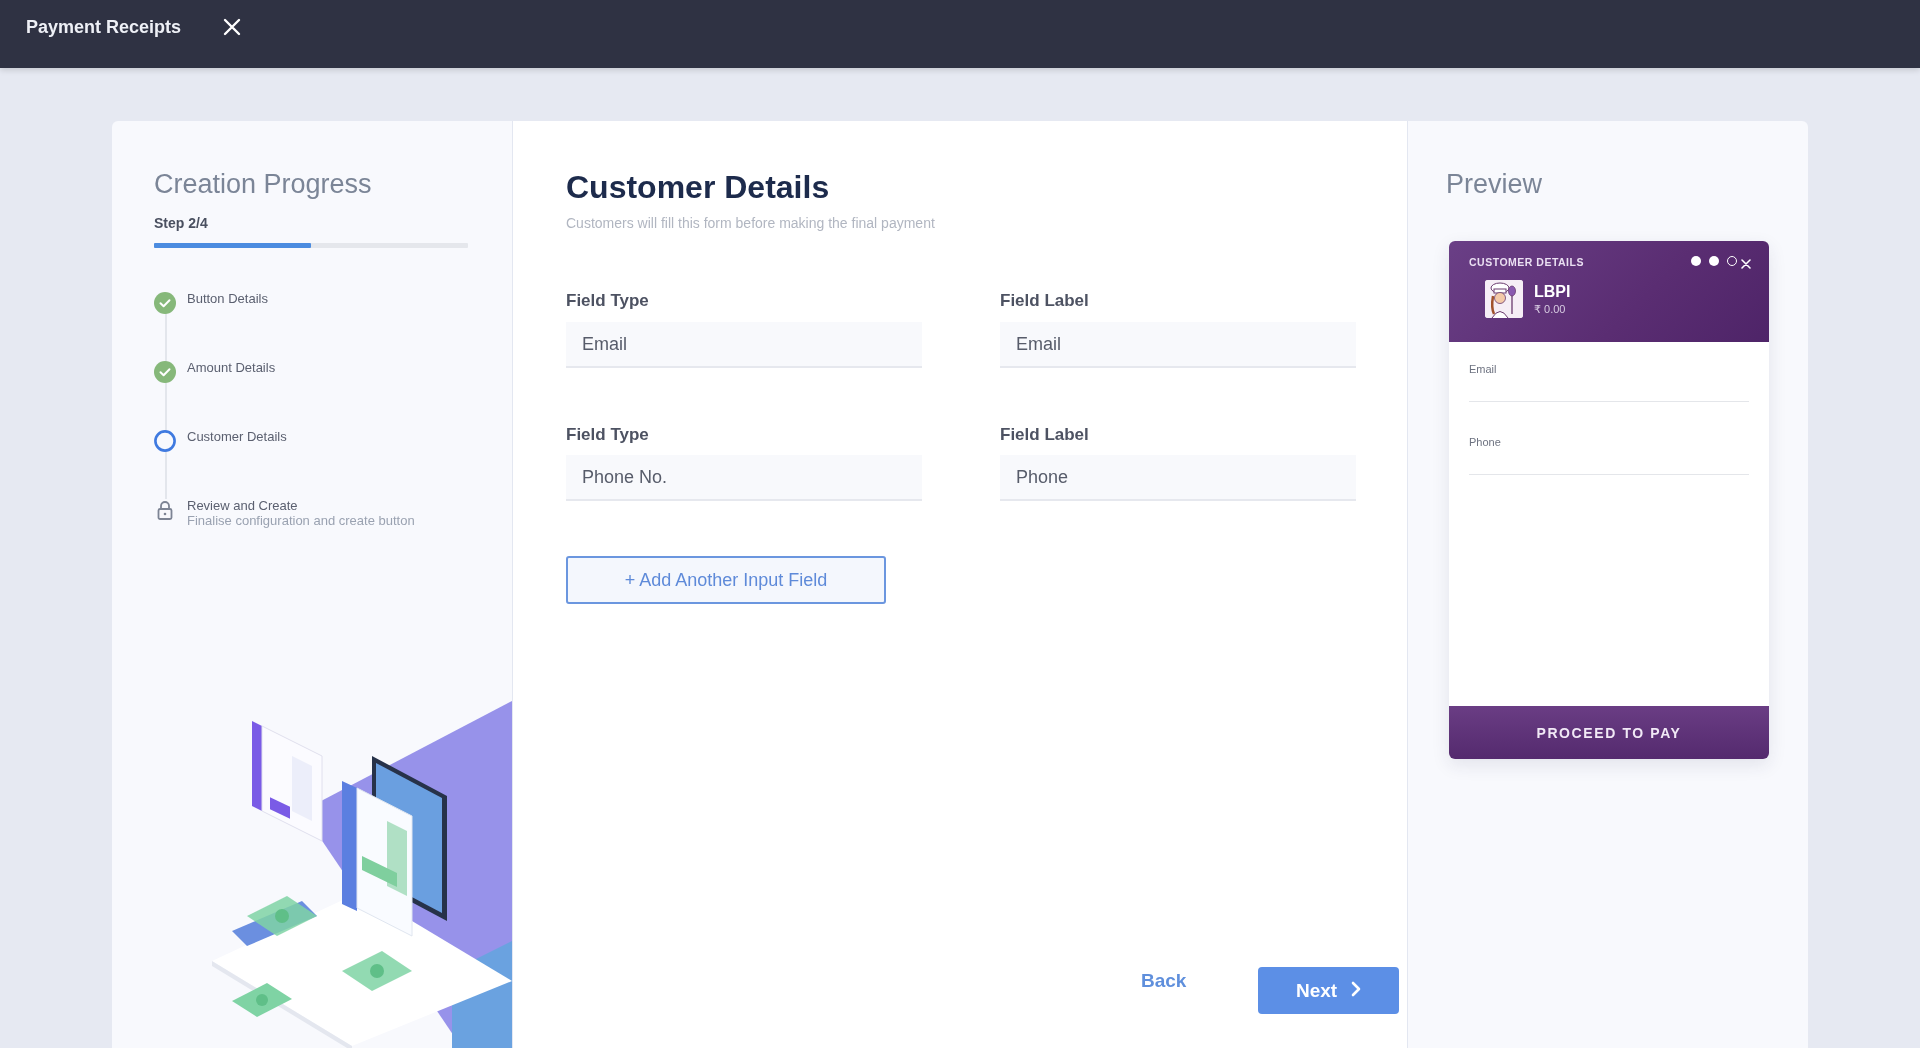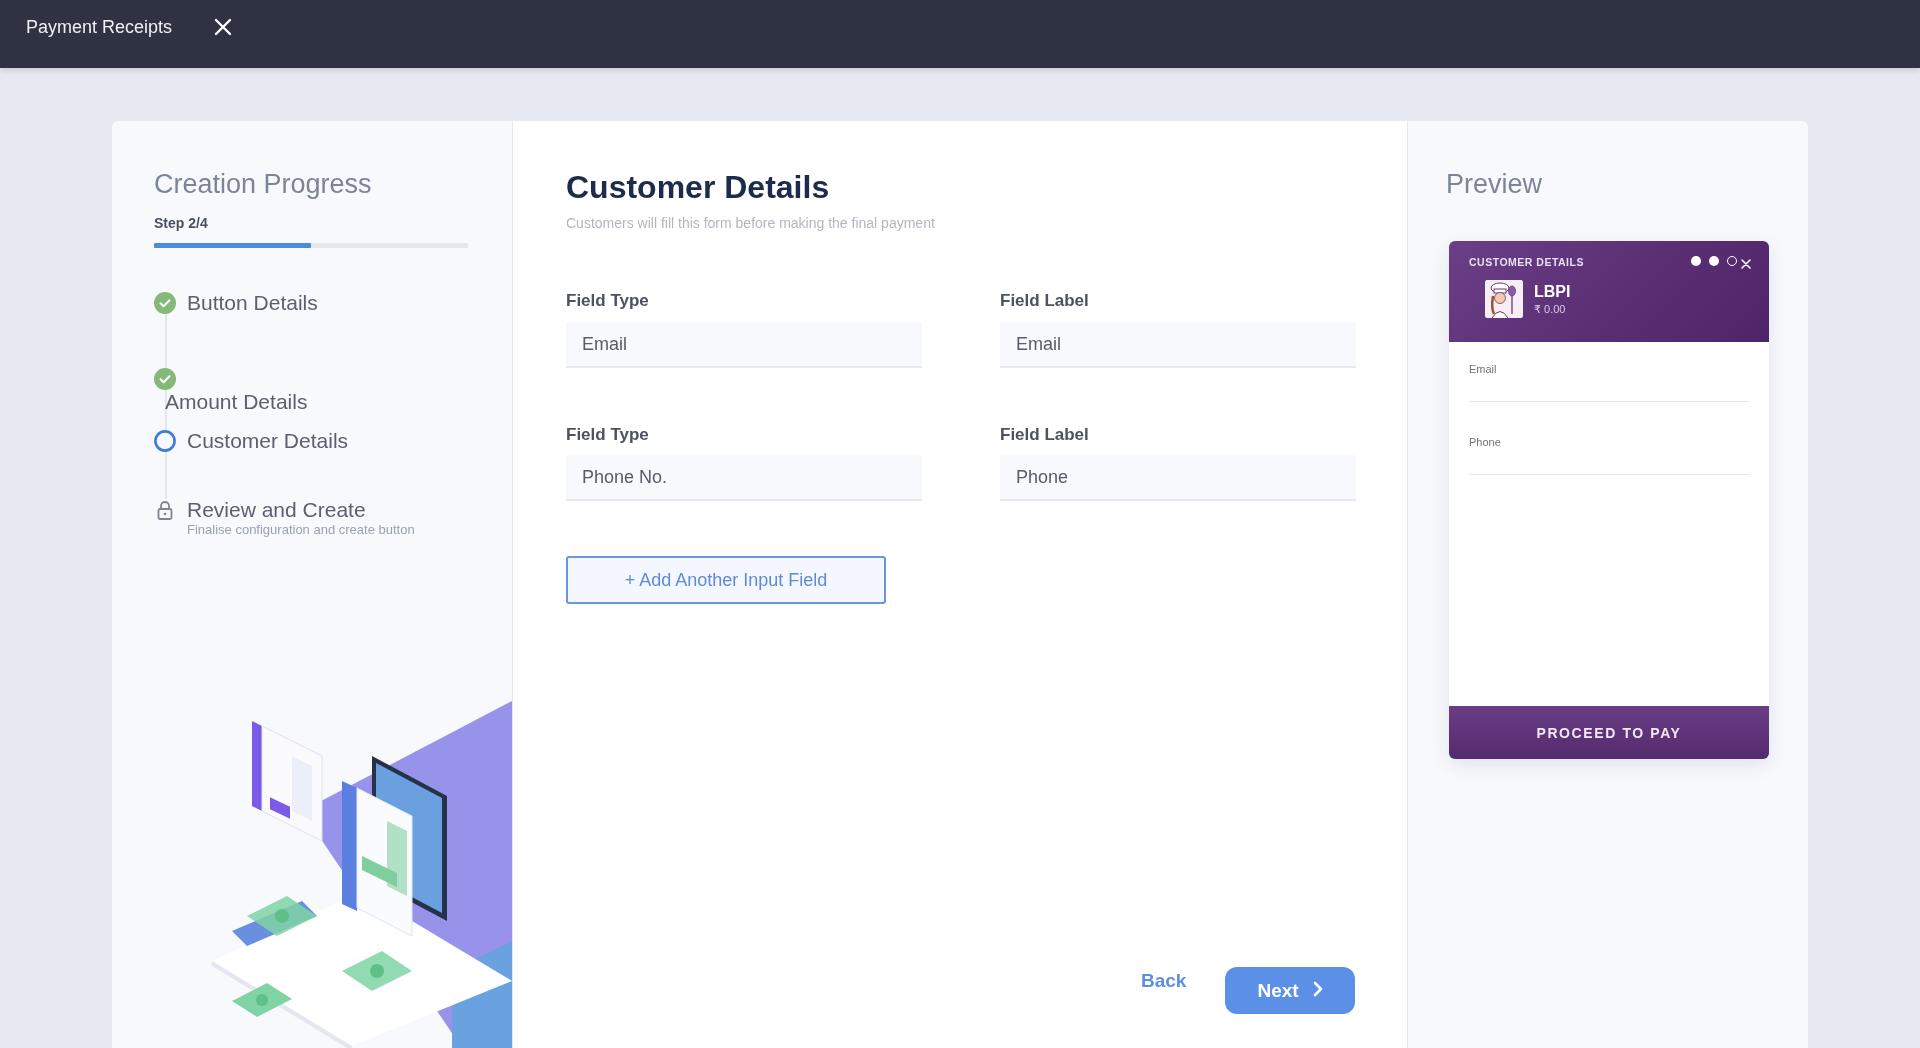--- a/index.html
+++ b/index.html
@@ -11,21 +11,21 @@
   }
   
   .topbar {
     position: absolute; left: 0; top: 0; width: 1920px; height: 68px;
     background: #2f3243;
     display: flex; align-items: center; justify-content: space-between;
     padding: 0 26px;
     box-shadow: 0 2px 6px rgba(0,0,0,0.15);
   }
   .topbar .title { color: #f4f5fa; font-size: 23px; font-weight: bold; letter-spacing: 0.1px; margin-top: -14px; }
-  .topbar .right { display: flex; align-items: center; margin-top: -14px; }
+  .topbar .right { display: flex; align-items: center; margin-top: -14px; font-weight: bold; }
   .topbar .receipts { color: #eef0f6; font-size: 18px; margin-right: 42px; cursor: pointer; }
   .topbar .close { width: 18px; height: 18px; position: relative; cursor: pointer; }
   .topbar .close svg { display: block; }
 
   
   .panel-left {
     position: absolute; left: 112px; top: 121px; width: 400px; height: 927px;
     background: #f8f9fd; border-top-left-radius: 6px;
     overflow: hidden;
   }
@@ -42,21 +42,21 @@
   
   .progress-title { position: absolute; left: 42px; top: 48px; font-size: 27px; color: #7b8597; font-weight: normal; }
   .step-count { position: absolute; left: 42px; top: 94px; font-size: 14px; color: #4a5060; font-weight: bold; }
   .progress-track { position: absolute; left: 42px; top: 122px; width: 314px; height: 5px; background: #e5e7ec; border-radius: 1px; }
   .progress-fill { height: 100%; background: #4c8ce0; border-radius: 1px; }
   .steps { position: absolute; left: 42px; top: 170px; width: 340px; }
   .step-line { position: absolute; left: 11px; top: 12px; width: 2px; height: 200px; background: #e3e6ec; }
   .step { position: absolute; left: 0; display: flex; align-items: flex-start; }
   .step .ico { width: 22px; height: 22px; margin-top: 1px; flex: none; position: relative; }
   .step .text { margin-left: 11px; }
-  .step .label { font-size: 21px; color: #5b6070; }
+  .step .label { font-size: 13px; color: #5b6070; }
   .step .sub { font-size: 13px; color: #9aa2b1; margin-top: 0; }
   .illustration { position: absolute; left: 80px; top: 580px; width: 320px; height: 347px; }
 
   
   .main-title { position: absolute; left: 53px; top: 48px; font-size: 32px; font-weight: bold; color: #1d2b4c; }
   .main-sub { position: absolute; left: 53px; top: 94px; font-size: 14px; color: #b1b6c1; }
   .field-label { position: absolute; font-size: 17px; font-weight: bold; color: #4d5262; }
   .field-input {
     position: absolute; width: 356px; height: 46px; background: #f8f9fc;
     border: none; border-bottom: 2px solid #e6e8ee;
@@ -65,22 +65,22 @@
     outline: none;
   }
   .add-btn {
     position: absolute; left: 53px; top: 435px; width: 320px; height: 48px;
     border: 2px solid #6b96df; border-radius: 3px; background: #f4f7fd;
     color: #5e8ad9; font-size: 18px; display: flex; align-items: center; justify-content: center;
     cursor: pointer;
   }
   .back-btn { position: absolute; left: 1141px; top: 970px; font-size: 19px; color: #5f8fdc; font-weight: bold; cursor: pointer; }
   .next-btn {
-    position: absolute; left: 1225px; top: 967px; width: 130px; height: 47px;
-    background: #5c8fe6; border-radius: 12px; color: #ffffff; font-size: 19px; font-weight: bold;
+    position: absolute; left: 1258px; top: 967px; width: 141px; height: 47px;
+    background: #5c8fe6; border-radius: 4px; color: #ffffff; font-size: 19px; font-weight: bold;
     display: flex; align-items: center; justify-content: center; cursor: pointer;
   }
   .next-btn .chev { margin-left: 14px; display: inline-block; }
 
   
   .preview-title { position: absolute; left: 38px; top: 48px; font-size: 27px; color: #7b8597; }
   .card {
     position: absolute; left: 41px; top: 120px; width: 320px; height: 518px;
     background: #ffffff; border-radius: 6px; overflow: hidden;
     box-shadow: 0 6px 18px rgba(40,40,80,0.10);
@@ -140,21 +140,21 @@
         <svg width="22" height="22" viewBox="0 0 22 22">
             <circle cx="11" cy="11" r="11" fill="#86b87a"></circle>
             <path d="M6.5 11.3 L9.6 14.2 L15.5 8.2" stroke="#fff" stroke-width="2" fill="none" stroke-linecap="round" stroke-linejoin="round"></path>
           </svg>
       </div>
       <div class="text">
           <div class="label">Button Details</div>
         </div>
     </div>
 
-    <div class="step" style="top:76px;flex-direction:column;">
+    <div class="step" style="top:69px;">
       <div class="ico">
         <svg width="22" height="22" viewBox="0 0 22 22">
             <circle cx="11" cy="11" r="11" fill="#86b87a"></circle>
             <path d="M6.5 11.3 L9.6 14.2 L15.5 8.2" stroke="#fff" stroke-width="2" fill="none" stroke-linecap="round" stroke-linejoin="round"></path>
           </svg>
       </div>
       <div class="text">
           <div class="label">Amount Details</div>
         </div>
     </div>

